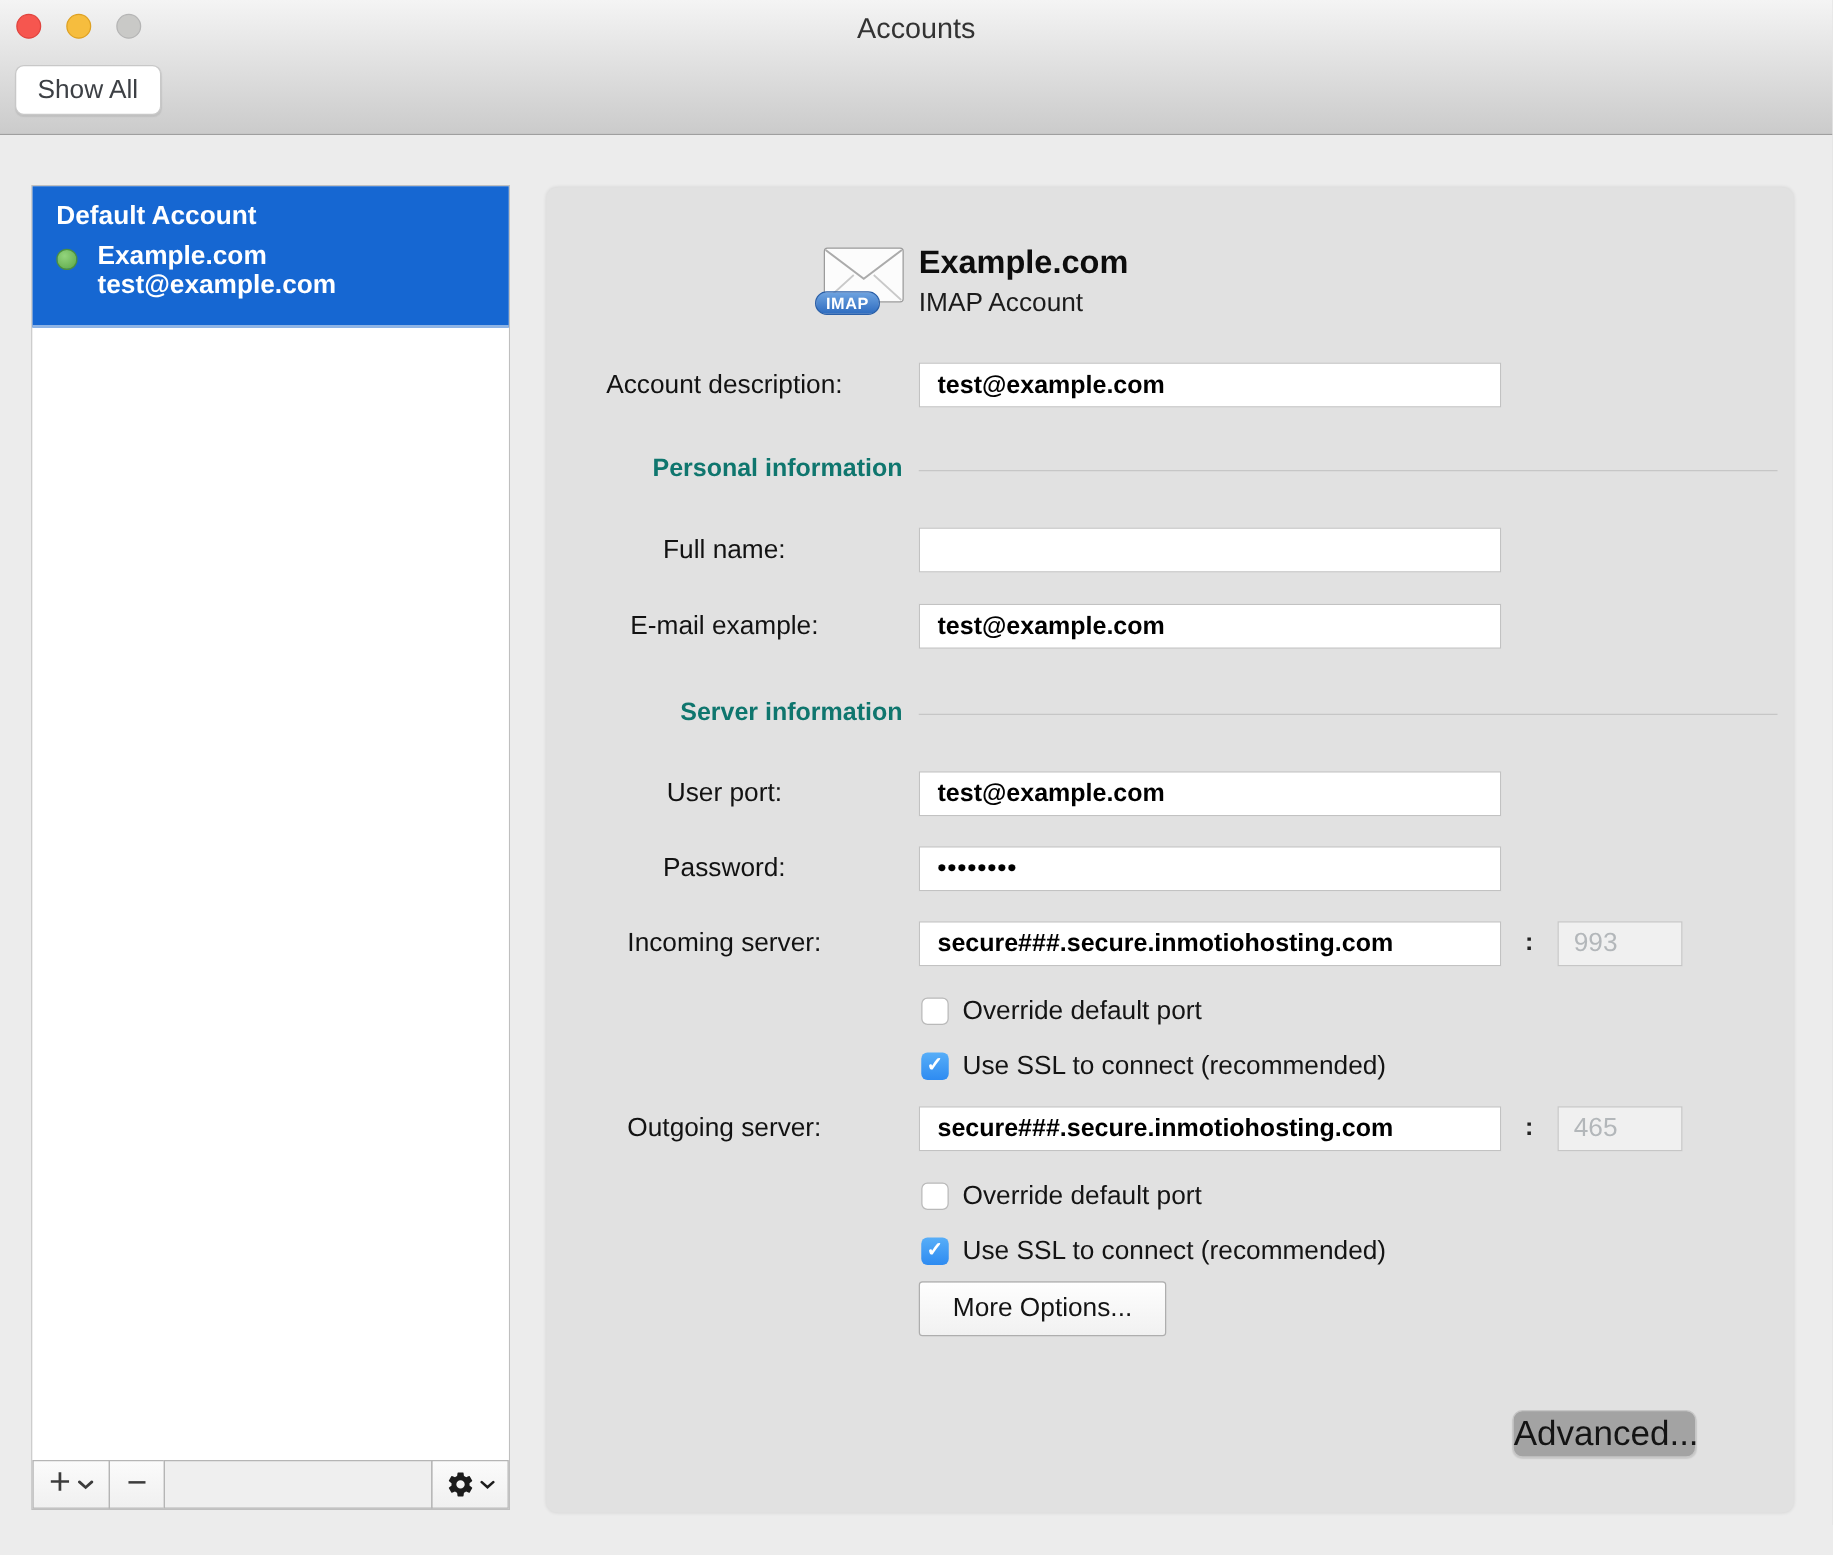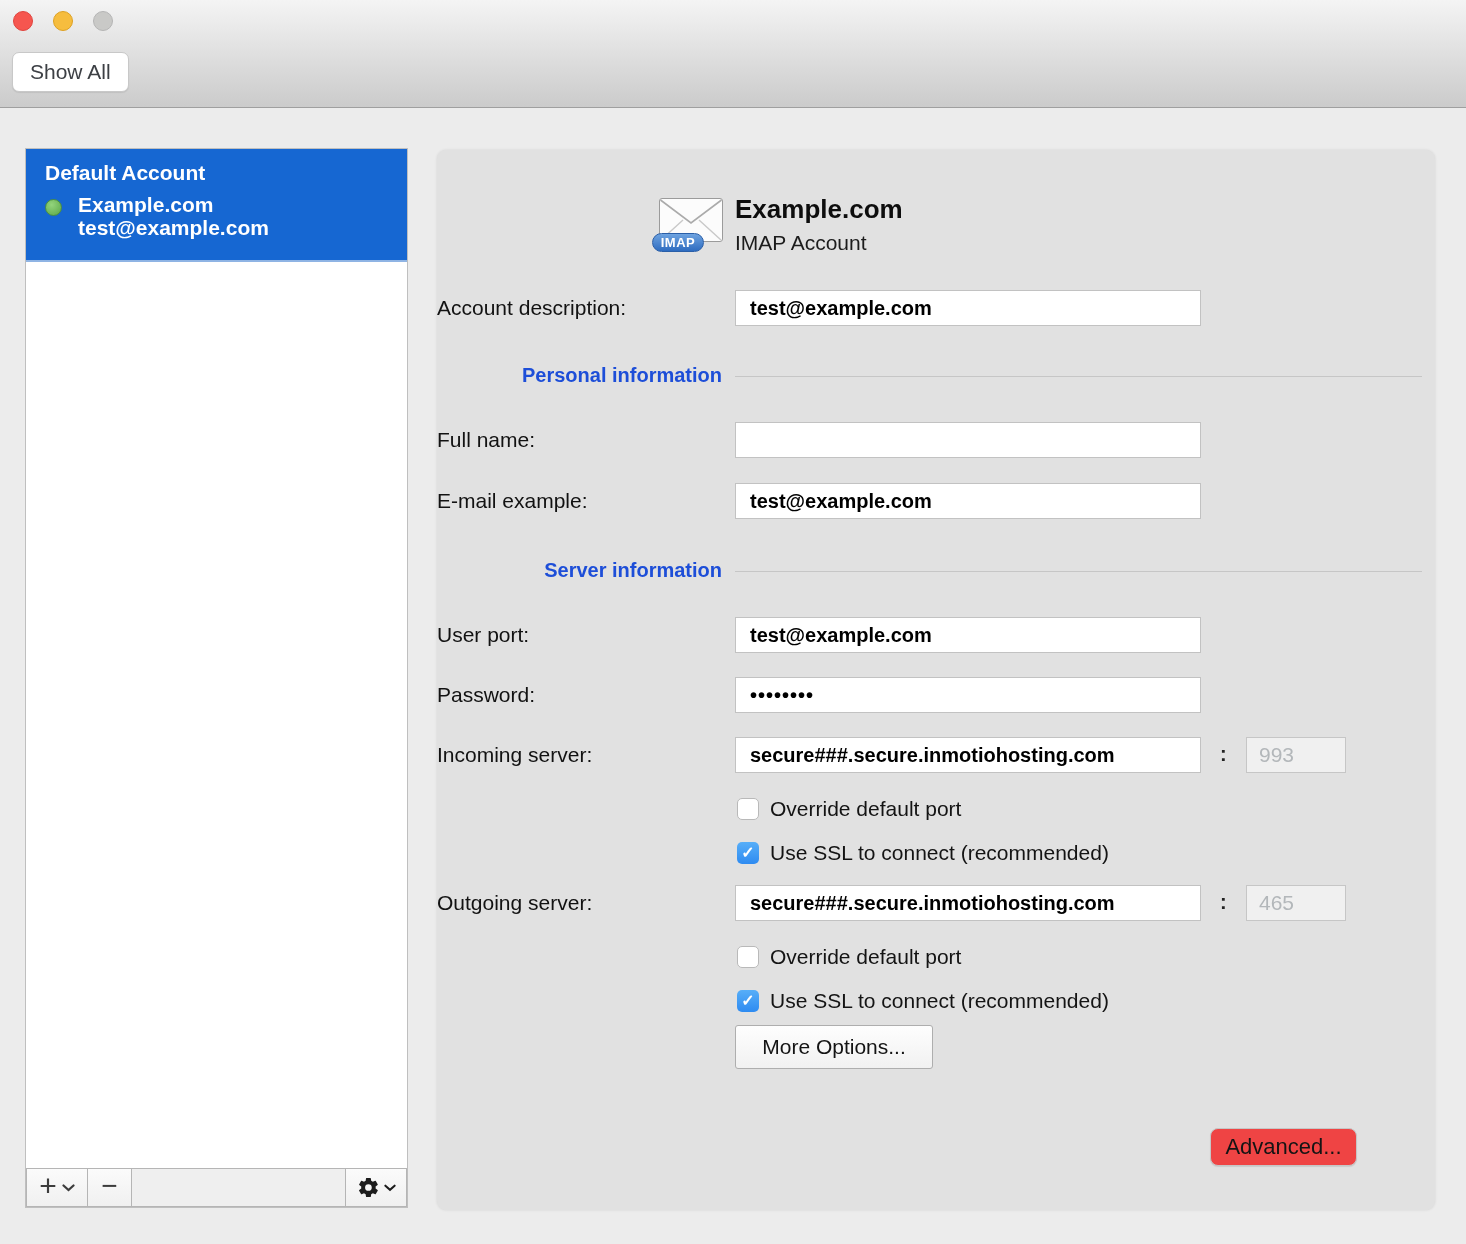--- a/index.html
+++ b/index.html
@@ -77,26 +77,26 @@
   .imap-badge {
     position:absolute; left:-4px; bottom:0; width:52px; height:19px;
     border-radius:10px; background:linear-gradient(#6ea3e0,#2e6cc0);
     border:1px solid #2a5fa8; color:#fff; font-size:13px; font-weight:700;
     display:flex; align-items:center; justify-content:center; letter-spacing:.5px;
   }
   .acct-heading  { position:absolute; left:298px; top:44px;  font-size:26px; font-weight:700; color:#0d0d0d; }
   .acct-subhead  { position:absolute; left:298px; top:81px;  font-size:21px; color:#1c1c1c; }
 
   .f-label {
-    position:absolute; left:0; width:285px; text-align:left;
+    position:absolute; left:0; width:285px; text-align:center;
     font-size:21px; color:#121212;
   }
   .section-head {
     position:absolute; left:0; width:285px; text-align:right;
-    font-size:20px; font-weight:700; color:#1d4ed8;
+    font-size:20px; font-weight:700; color:#0f766e;
   }
   .divider { position:absolute; left:298px; width:687px; height:1px; background:#c6c6c6; }
 
   .field {
     position:absolute; left:298px; width:466px; height:36px;
     border:1px solid #c2c2c2; background:#fff;
     font-family:inherit; font-size:20px; font-weight:700; color:#000;
     padding:0 14px;
   }
   .field::placeholder { color:#aaa; }
@@ -117,35 +117,36 @@
   .chk-on .mark { color:#fff; font-size:16px; font-weight:700; line-height:1; }
   .chk-label { font-size:21px; color:#141414; }
 
   .more-options {
     position:absolute; left:298px; top:875px; width:198px; height:44px;
     background:linear-gradient(#fefefe,#f1f1f1); border:1px solid #aeaeae;
     border-radius:3px; font-family:inherit; font-size:21px; color:#141414;
   }
   .advanced {
     position:absolute; left:773px; top:978px; width:147px; height:38px;
-    background:#ef4444; border:1px solid #c6c6c6; border-radius:8px;
-    font-family:inherit; font-size:22px; color:#141414;
+    background:#a3a3a3; border:1px solid #c6c6c6; border-radius:8px;
+    font-family:inherit; font-size:28px; color:#141414;
     box-shadow: 0 1px 1px rgba(0,0,0,.10);
   }
   svg { display:block; }
 </style>
 </head>
 <body>
 
 <div class="window">
 
   <div class="header">
     <div class="traffic t-red"></div>
     <div class="traffic t-yellow"></div>
     <div class="traffic t-gray"></div>
+    <div class="win-title">Accounts</div>
     <button class="show-all">Show All</button>
   </div>
 
   <div class="sidebar">
     <div class="selection">
       <div class="sel-header">Default Account</div>
       <div class="acct-item">
         <div class="status-dot"></div>
         <div class="acct-lines">
           <div>Example.com</div>

